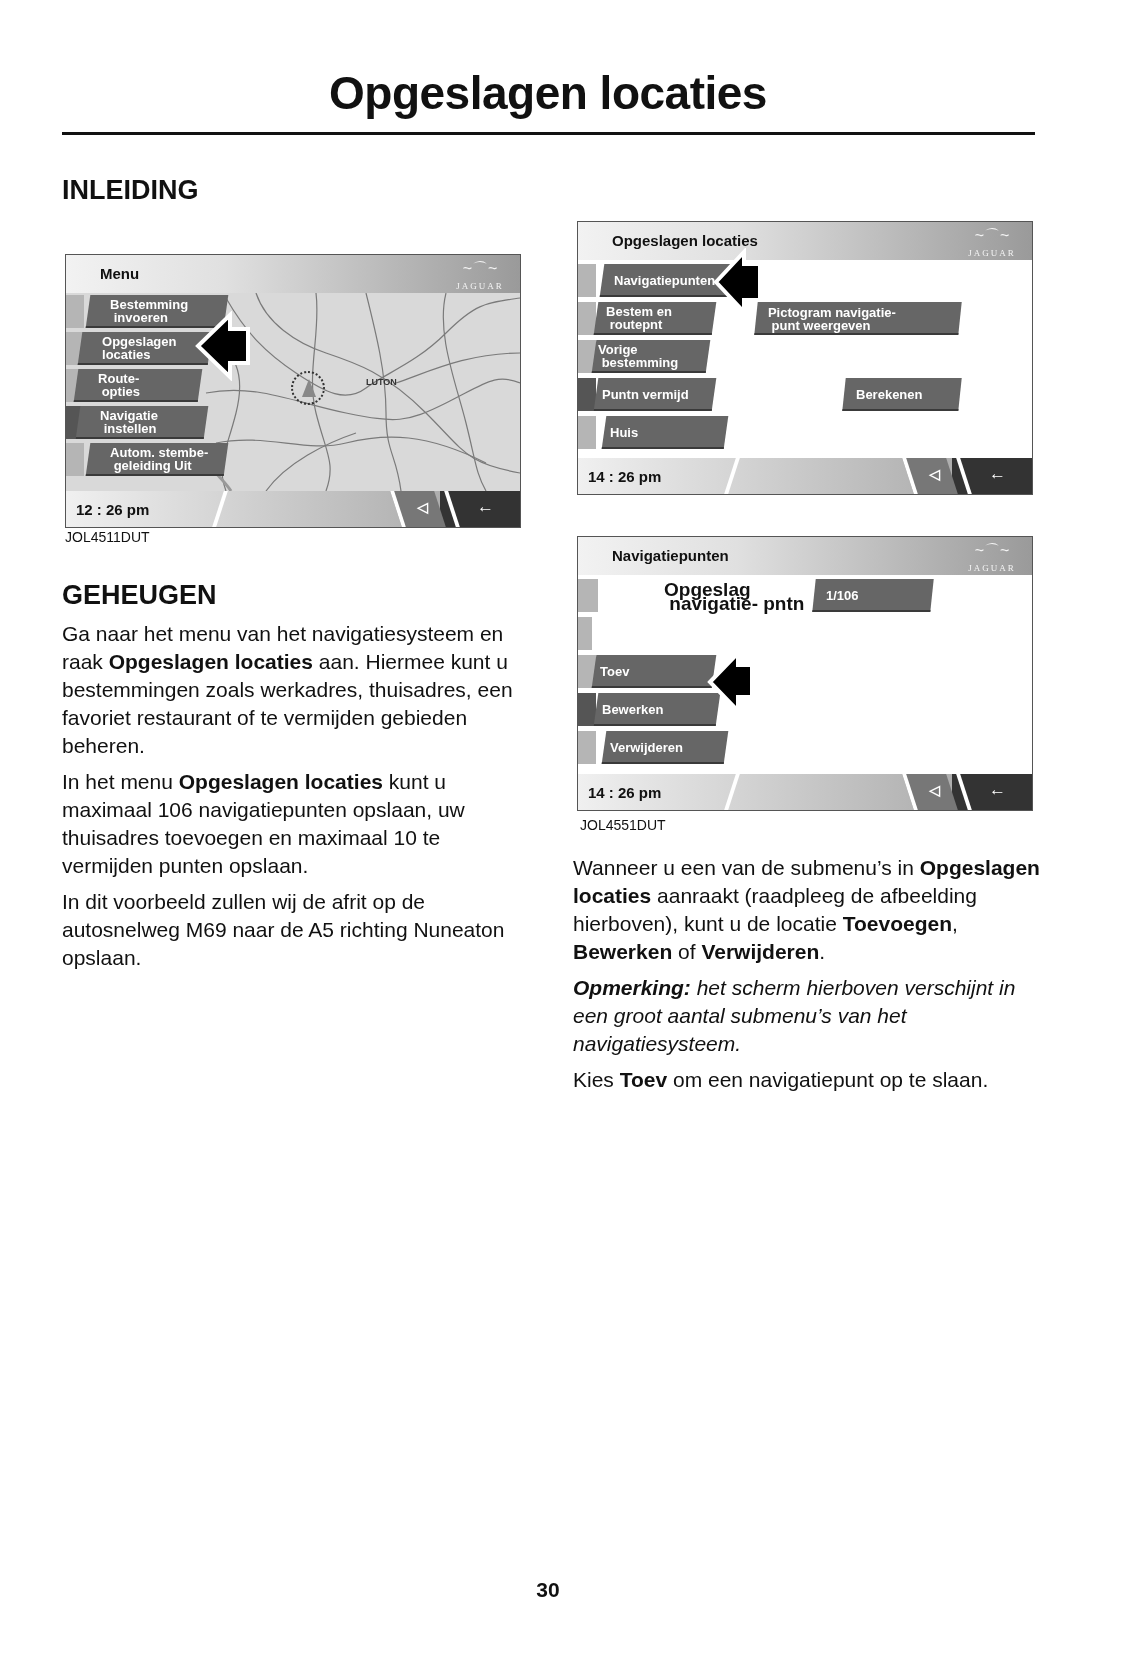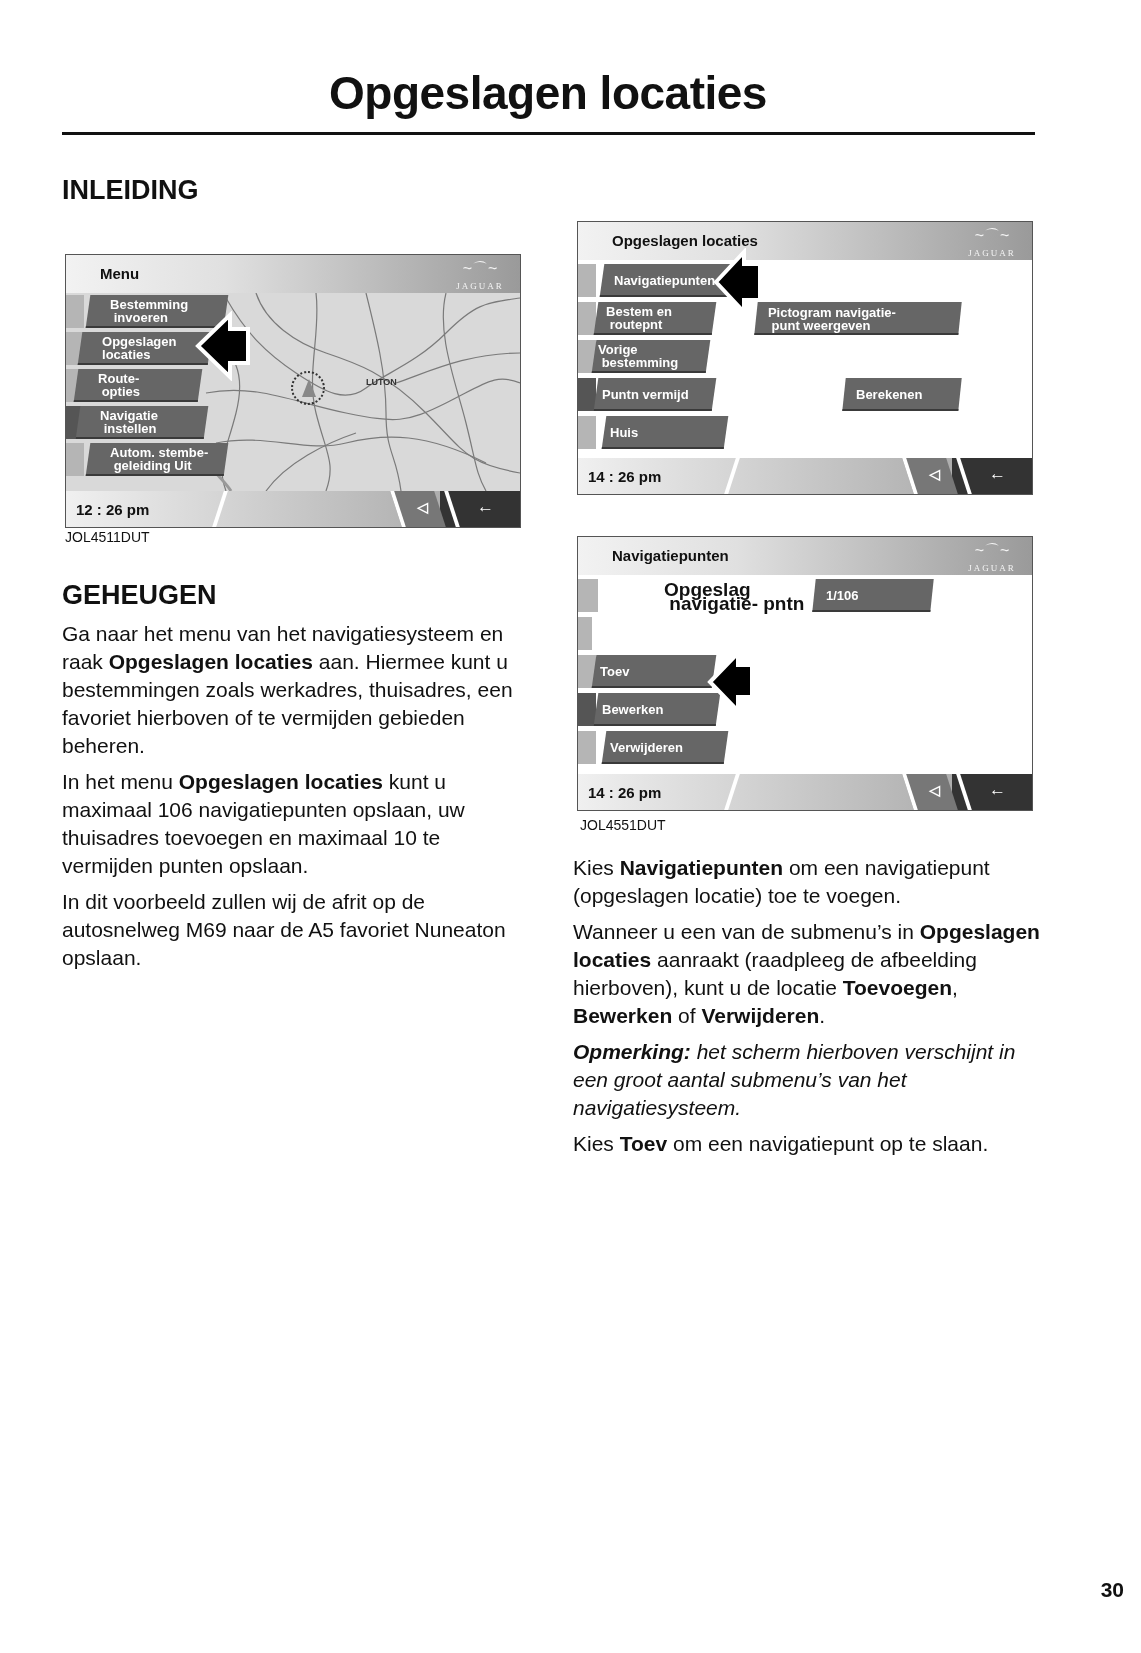--- a/index.html
+++ b/index.html
@@ -9,21 +9,21 @@
   .page-title { left:0; width:1096px; top:66px; text-align:center; font-size:46px; font-weight:bold; letter-spacing:-0.5px; }
   .rule { left:62px; top:132px; width:973px; height:3px; background:#111; }
   .h-inleiding { left:62px; top:175px; font-size:27px; font-weight:bold; }
   .h-geheugen { left:62px; top:580px; font-size:27px; font-weight:bold; }
   .body-text { font-size:21px; line-height:28px; }
   .body-text p { margin:0 0 8px 0; }
   .col-left { left:62px; top:620px; width:470px; }
   .col-right { left:573px; top:854px; width:480px; }
   b { font-weight:bold; }
   .caption { font-size:14px; }
-  .page-num { left:0; width:1096px; top:1578px; text-align:right; font-size:21px; font-weight:bold;margin-left:28px; }
+  .page-num { left:0; width:1096px; top:1578px; text-align:center; font-size:21px; font-weight:bold; }
 
   
   .screen { border:1.5px solid #555; background:#fff; overflow:hidden; }
   .scr-header { position:absolute; left:0; top:0; right:0; height:38px;
       background:linear-gradient(90deg,#f2f2f2 0%,#e0e0e0 35%,#9a9a9a 100%); }
   .scr-title { position:absolute; left:34px; top:10px; font-size:15px; font-weight:bold; }
   .jaguar { position:absolute; right:10px; top:4px; width:60px; text-align:center; color:#f4f4f4; }
   .jaguar .cat { display:block; height:16px; }
   .jaguar .word { font-family:"Liberation Serif", serif; font-size:9px; letter-spacing:2px; }
   .scr-footer { position:absolute; left:0; right:0; bottom:0; height:36px;
@@ -180,25 +180,24 @@
     <div class="ftr-vol"></div>
     <div class="ftr-back-sep"></div>
     <div class="ftr-icon" style="right:92px;top:8px;font-size:14px;">◁</div>
     <div class="ftr-icon" style="right:26px;top:6px;">←</div>
   </div>
 </div>
 <div class="abs caption" style="left:580px;top:817px;">JOL4551DUT</div>
 
 <div class="abs h-geheugen">GEHEUGEN</div>
 <div class="abs body-text col-left">
-  <p><span>Ga naar het menu van het navigatiesysteem en raak </span><b>Opgeslagen locaties</b><span> aan. Hiermee kunt u bestemmingen zoals werkadres, thuisadres, een favoriet hierboven of te vermijden gebieden beheren.</span></p>
+  <p><span>Ga naar het menu van het navigatiesysteem en raak </span><b>Opgeslagen locaties</b><span> aan. Hiermee kunt u bestemmingen zoals werkadres, thuisadres, een favoriet restaurant of te vermijden gebieden beheren.</span></p>
   <p><span>In het menu </span><b>Opgeslagen locaties</b><span> kunt u maximaal 106 navigatiepunten opslaan, uw thuisadres toevoegen en maximaal 10 te vermijden punten opslaan.</span></p>
-  <p>In dit voorbeeld zullen wij de afrit op de autosnelweg M69 naar de A5 favoriet Nuneaton opslaan.</p>
+  <p>In dit voorbeeld zullen wij de afrit op de autosnelweg M69 naar de A5 richting Nuneaton opslaan.</p>
 </div>
 
 <div class="abs body-text col-right">
-  <p><span>Kies </span><b>Navigatiepunten</b><span> om een navigatiepunt (opgeslagen locatie) toe te voegen.</span></p>
   <p><span>Wanneer u een van de submenu’s in </span><b>Opgeslagen locaties</b><span> aanraakt (raadpleeg de afbeelding hierboven), kunt u de locatie </span><b>Toevoegen</b><span>, </span><b>Bewerken</b><span> of </span><b>Verwijderen</b><span>.</span></p>
   <p style="font-style:italic"><b>Opmerking:</b><span> het scherm hierboven verschijnt in een groot aantal submenu’s van het navigatiesysteem.</span></p>
   <p><span>Kies </span><b>Toev</b><span> om een navigatiepunt op te slaan.</span></p>
 </div>
 
 <div class="abs page-num">30</div>
 
 </body></html>

